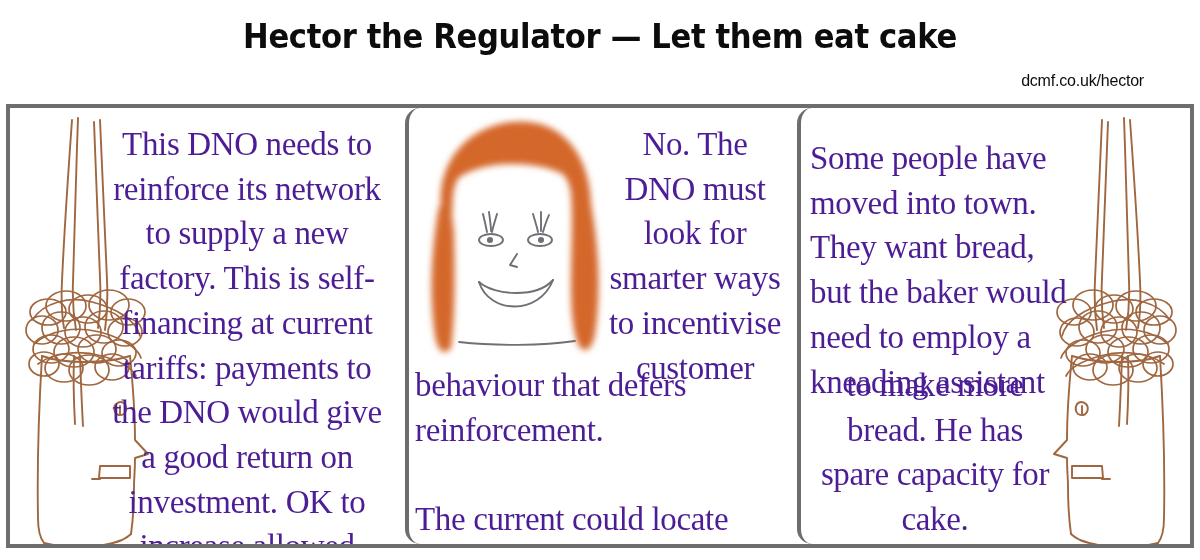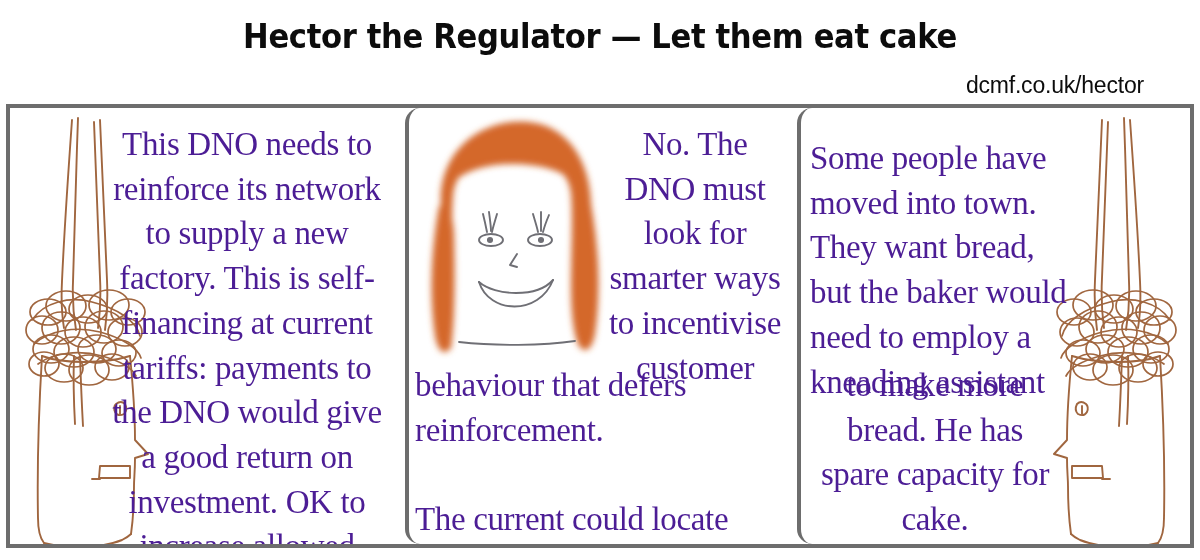--- a/index.html
+++ b/index.html
@@ -42,21 +42,21 @@
     color: #0c0c0c;
     white-space: nowrap;
     transform: scaleX(0.93);
     transform-origin: 50% 50%;
   }
   .comic-url {
     position: absolute;
     top: 72px;
     right: 12px;
     font-family: "Liberation Sans", sans-serif;
-    font-size: 23px;
+    font-size: 16px;
     color: #0c0c0c;
     letter-spacing: -0.2px;
   }
 
   
   .frame {
     position: absolute;
     top: 104px;
     left: 6px;
     width: 1188px;

